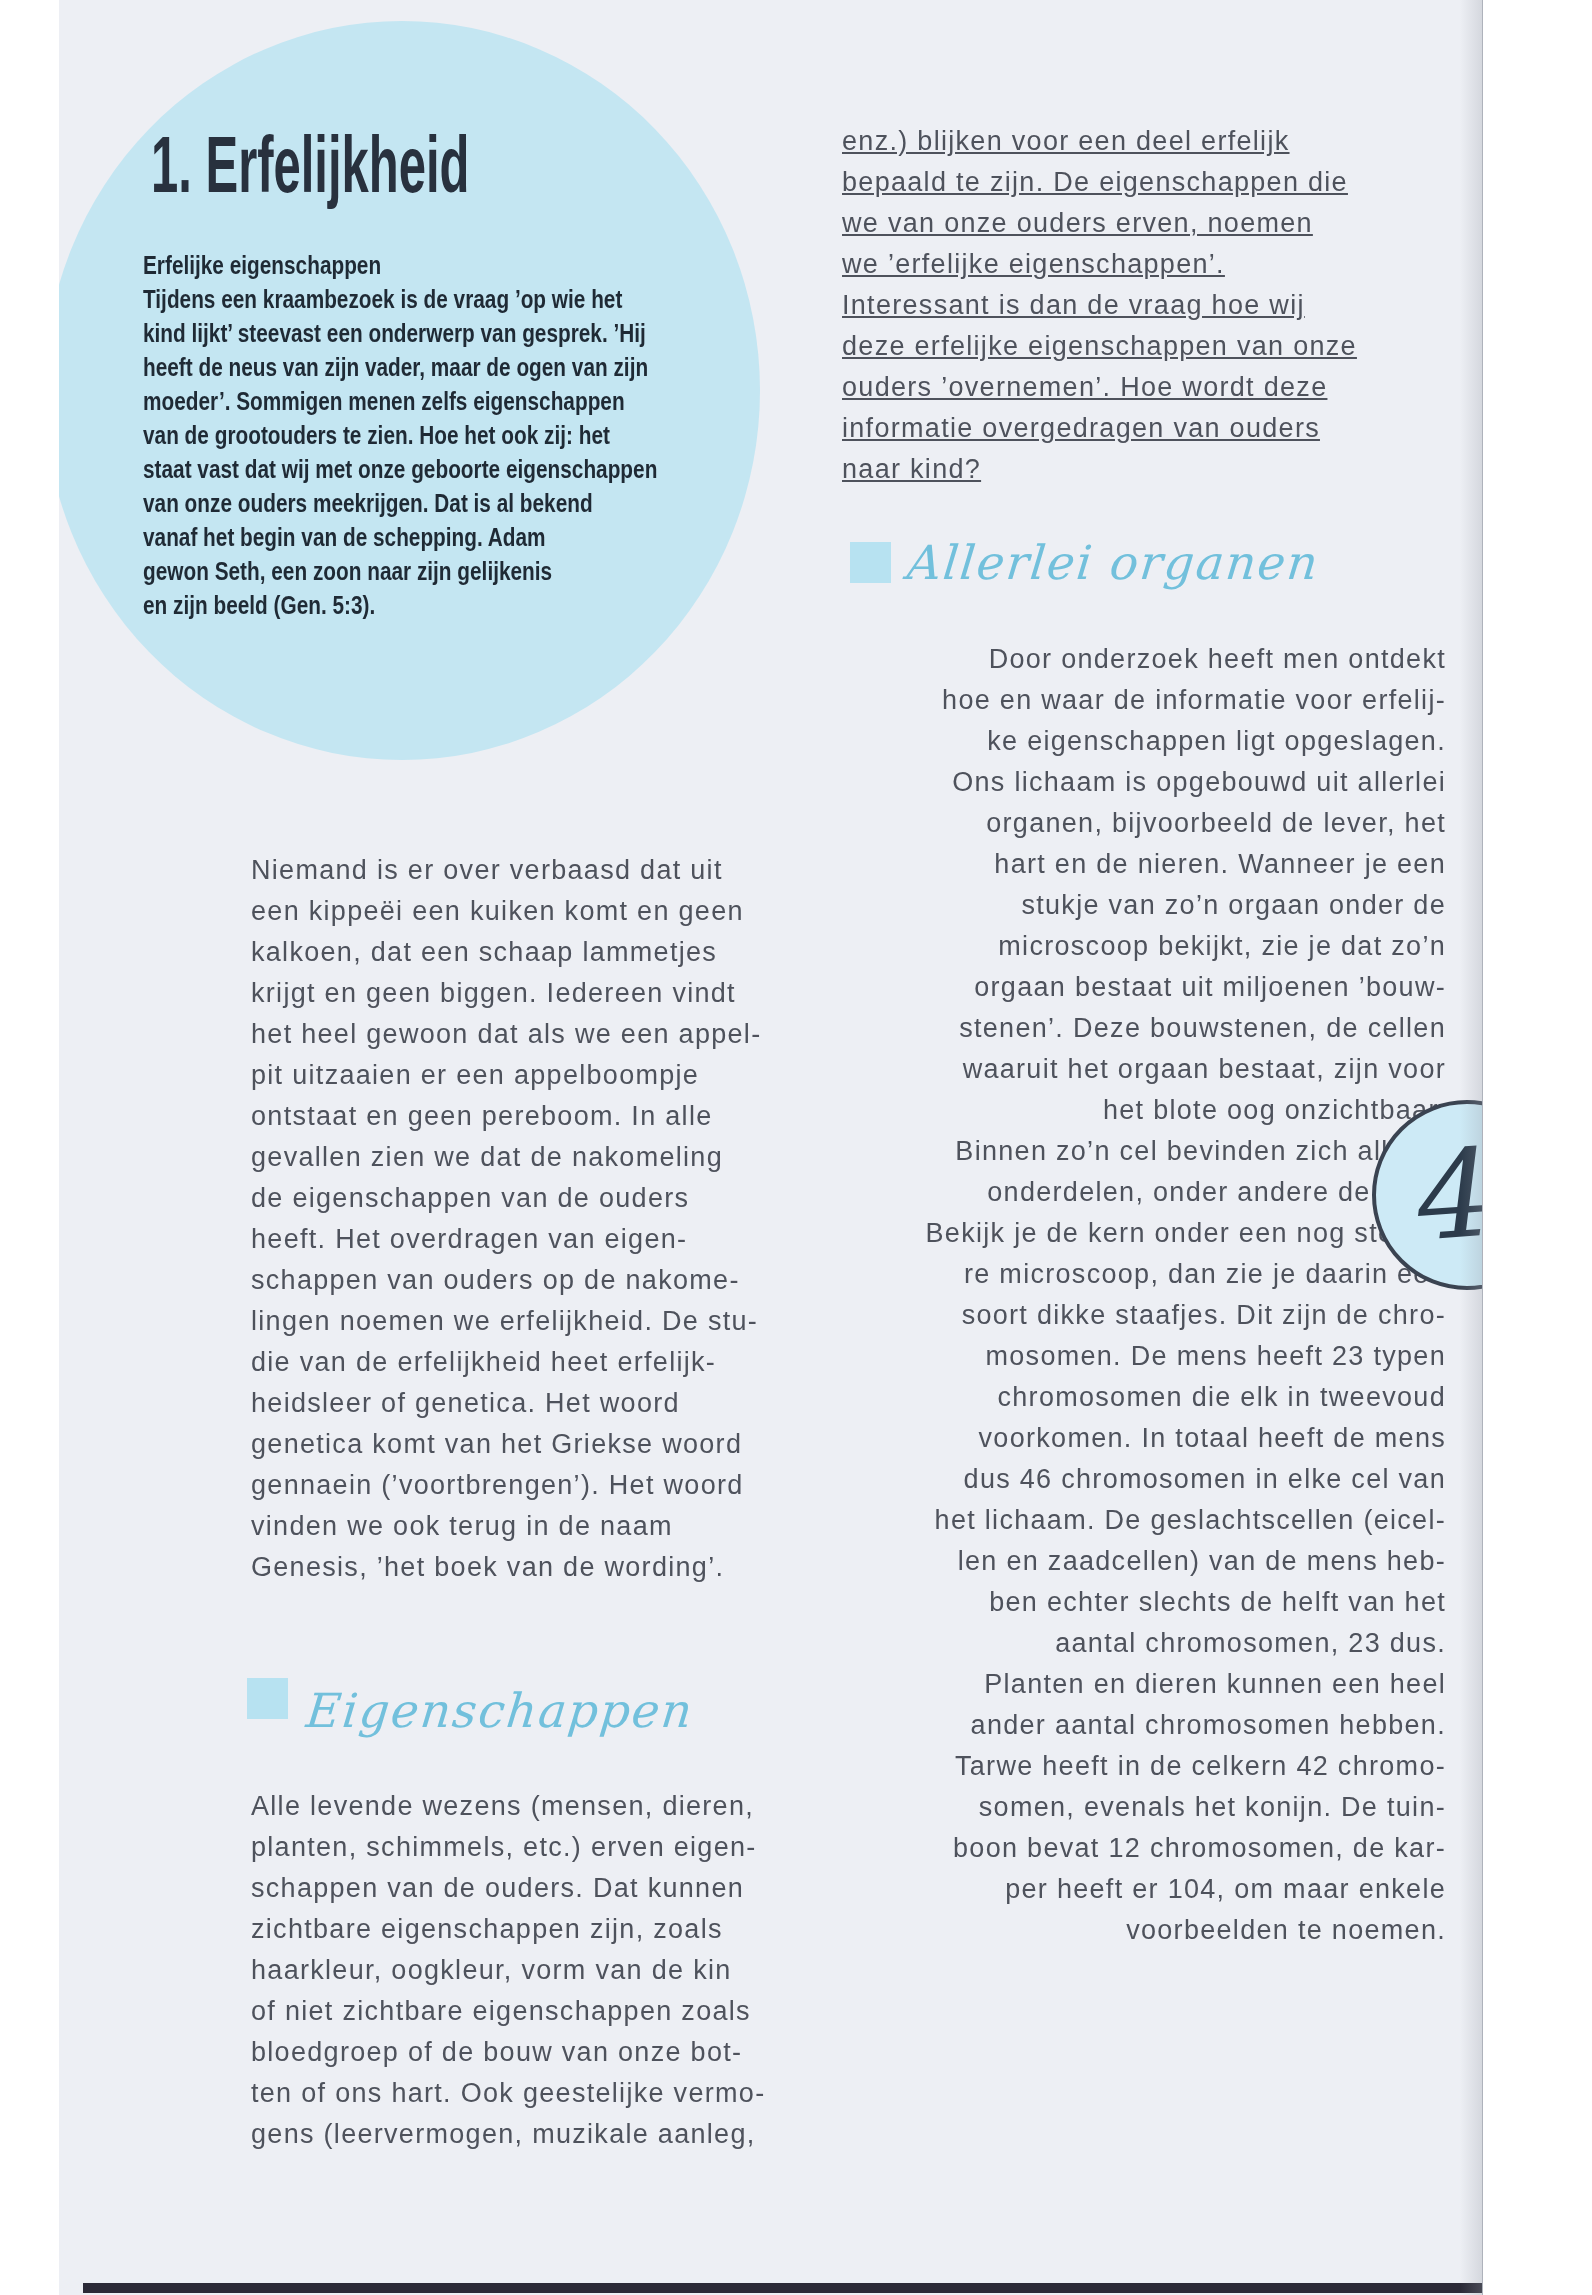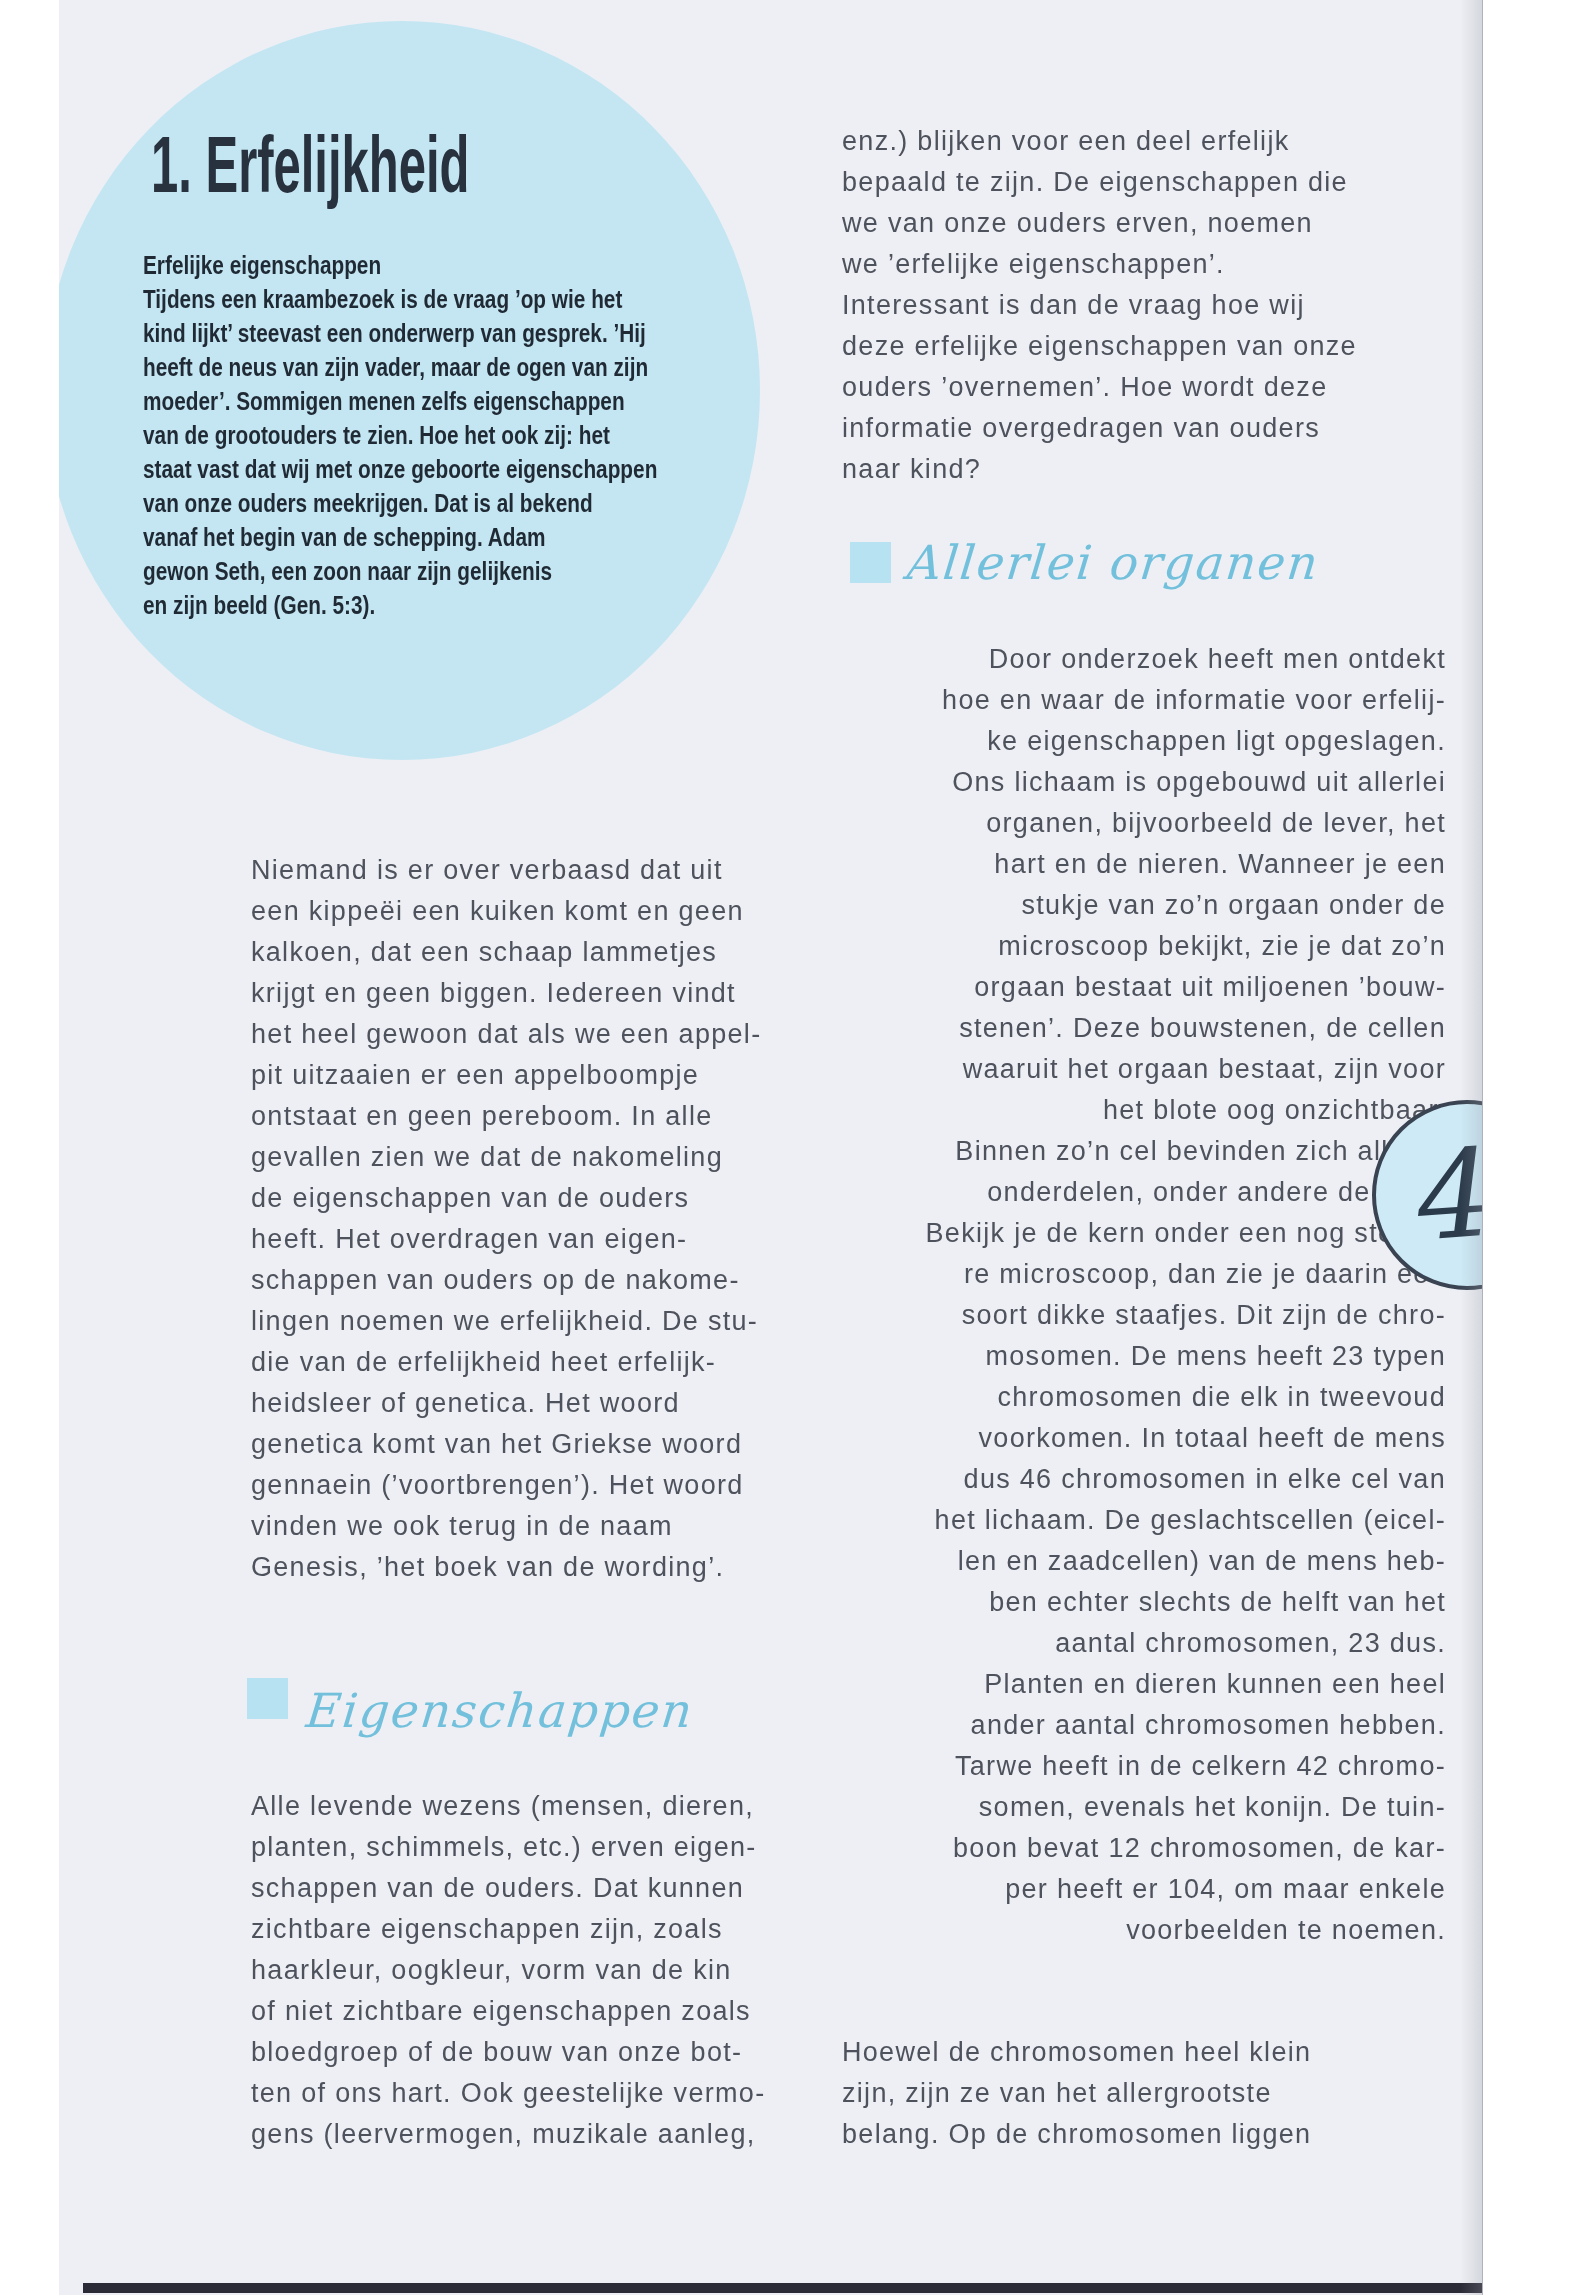--- a/index.html
+++ b/index.html
@@ -55,21 +55,21 @@
   }
   .para{
     position:absolute;
     font-size:27px;line-height:41px;
     letter-spacing:1.3px;
     color:var(--body-text,#4e525c);
     white-space:pre-line;
   }
   .p-l1{left:192px;top:850px;width:587px;}
   .p-l2{left:192px;top:1786px;width:587px;}
-  .p-r1{left:783px;top:121px;width:604px;}
+  .p-r1{left:783px;top:121px;width:604px;text-decoration:underline;}
   .p-r2{left:783px;top:639px;width:604px;text-align:right;}
   .p-r3{left:783px;top:2032px;width:604px;}
   .sq{
     position:absolute;
     width:41px;height:41px;
     background:var(--square,#b7e2f1);
   }
   .sq-left{left:188px;top:1678px;}
   .sq-right{left:791px;top:542px;}
   .script{
@@ -201,23 +201,20 @@
 ben echter slechts de helft van het
 aantal chromosomen, 23 dus.
 Planten en dieren kunnen een heel
 ander aantal chromosomen hebben.
 Tarwe heeft in de celkern 42 chromo-
 somen, evenals het konijn. De tuin-
 boon bevat 12 chromosomen, de kar-
 per heeft er 104, om maar enkele
 voorbeelden te noemen.</div>
 
-  <div class="para p-r3">Hoewel de chromosomen heel klein
-zijn, zijn ze van het allergrootste
-belang. Op de chromosomen liggen</div>
 
   <div class="tab-circle">
     <span class="tab-num">4</span>
   </div>
 
   <div class="footer-bar"></div>
 
 </div>
 
 

